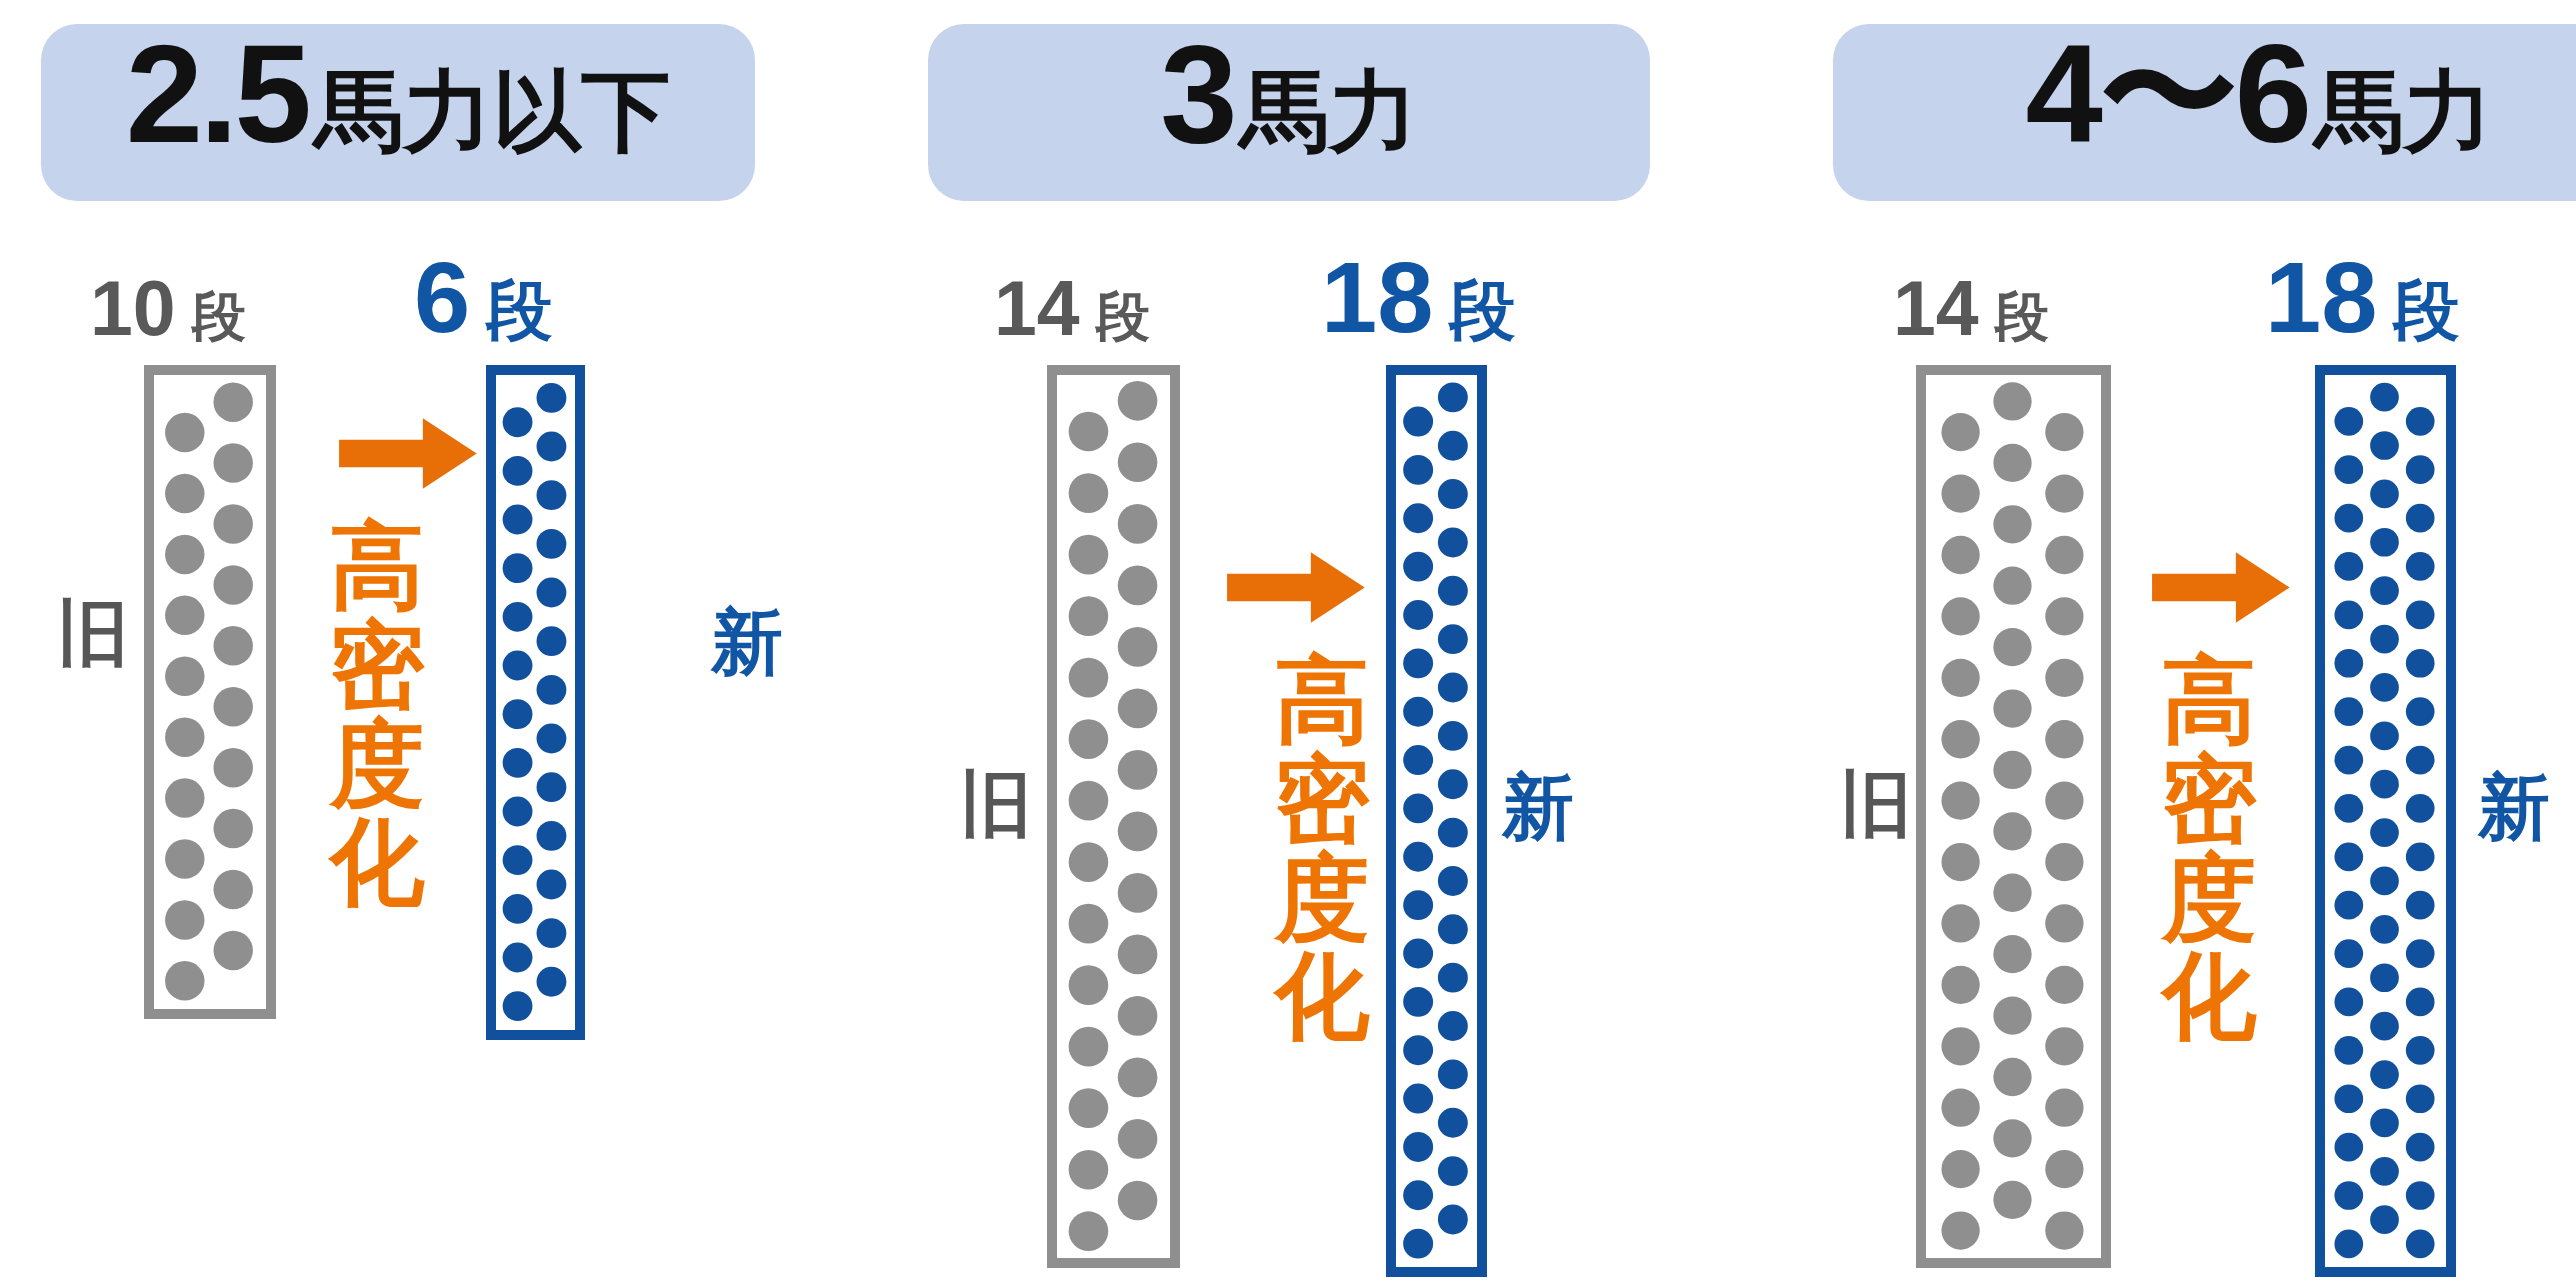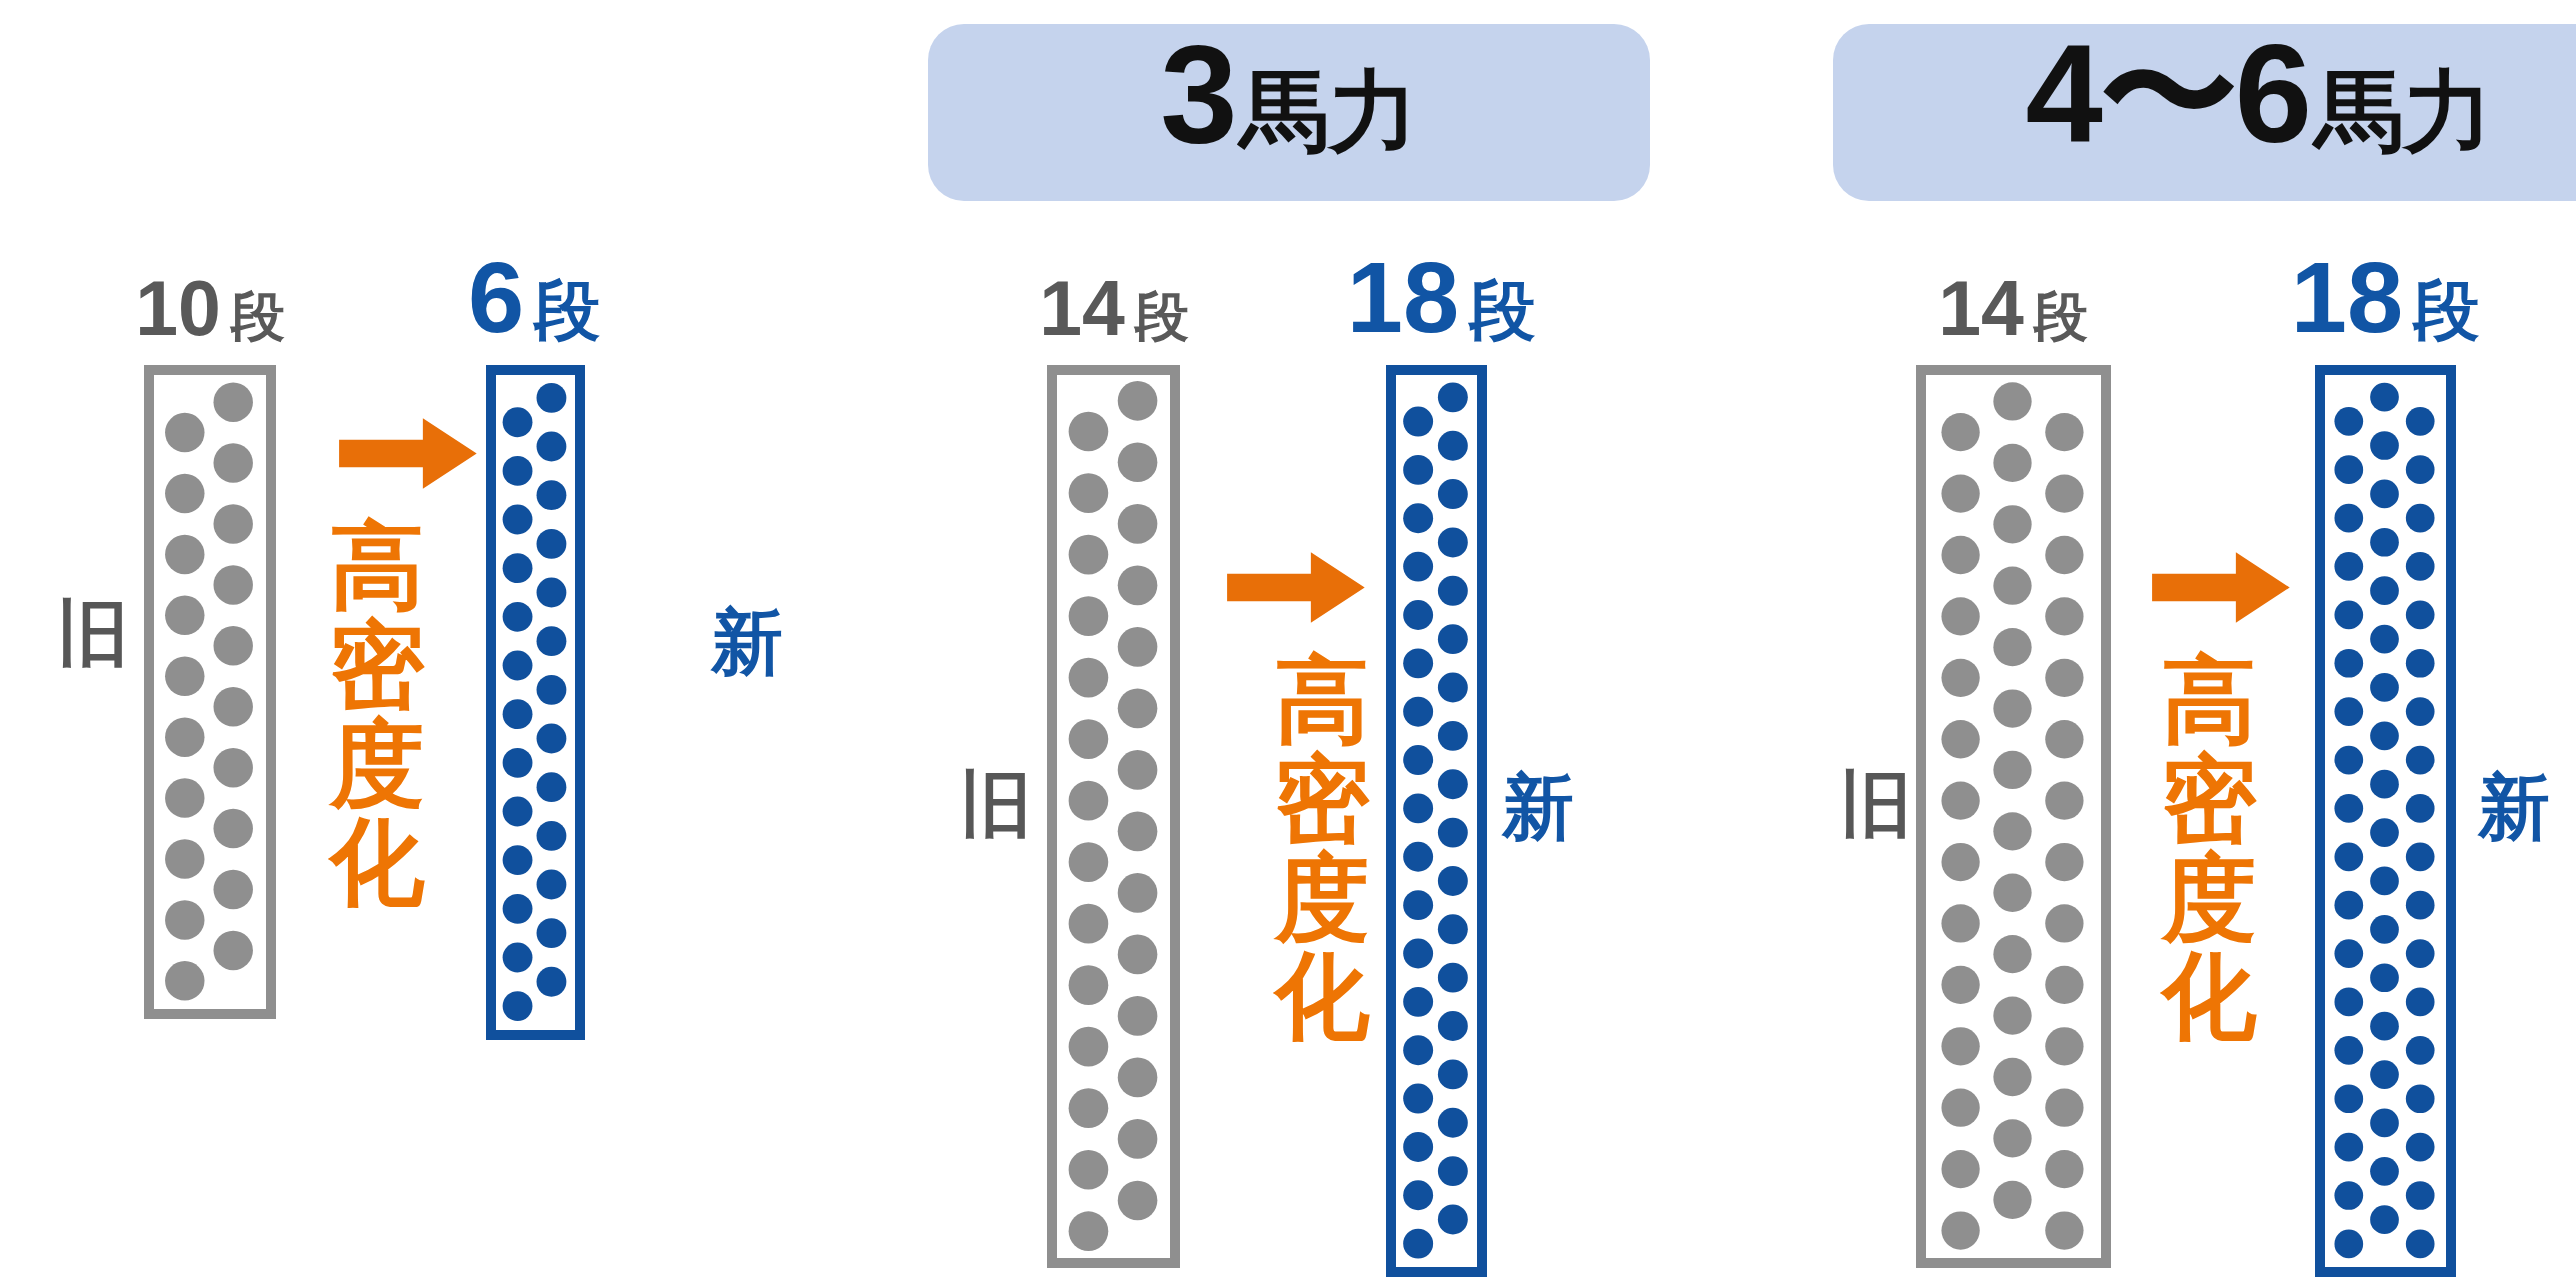--- a/index.html
+++ b/index.html
@@ -13,21 +13,21 @@
   #panel-3{left:1718px;}
 
   .badge{
     position:absolute;border-radius:36px;
     display:flex;align-items:baseline;justify-content:center;gap:6px;
   }
   .badge-num{font-weight:700;font-size:139px;letter-spacing:-3.6px;line-height:1;}
   .badge-suffix{font-weight:700;font-size:89px;line-height:1;}
 
   .stage-label{
-    position:absolute;display:flex;align-items:flex-end;justify-content:center;gap:10px;
+    position:absolute;display:flex;align-items:flex-end;justify-content:flex-start;gap:16px;
   }
   .stage-label .num{font-weight:700;line-height:0.92;}
   .stage-label .unit{font-weight:700;line-height:1.02;}
   .old-stage .num{font-size:77px;}
   .old-stage .unit{font-size:54px;}
   .new-stage .num{font-size:101px;}
   .new-stage .unit{font-size:66px;}
 
   .tube-box{
     position:absolute;box-sizing:border-box;background:#ffffff;
@@ -47,20 +47,24 @@
   .vtext{
     position:absolute;width:106px;
     display:flex;flex-direction:column;align-items:center;
     font-weight:700;font-size:95px;line-height:1.04;
   }
 </style>
 </head>
 <body>
 
 <section class="panel" id="panel-1">
+  <div class="badge" style="left: 41px; top: 24px; width: 714px; height: 177px; background: rgb(197, 211, 237); color: rgb(17, 17, 17);">
+    <span class="badge-num">2.5</span>
+    <span class="badge-suffix">馬力以下</span>
+  </div>
 
   <div class="stage-label old-stage" style="left: 90px; top: 245px; width: 240px; height: 99px; color: rgb(89, 89, 89);">
     <span class="num">10</span>
     <span class="unit">段</span>
   </div>
   <div class="stage-label new-stage" style="left: 414px; top: 222px; width: 240px; height: 122px; color: rgb(17, 85, 165);">
     <span class="num">6</span>
     <span class="unit">段</span>
   </div>
 

